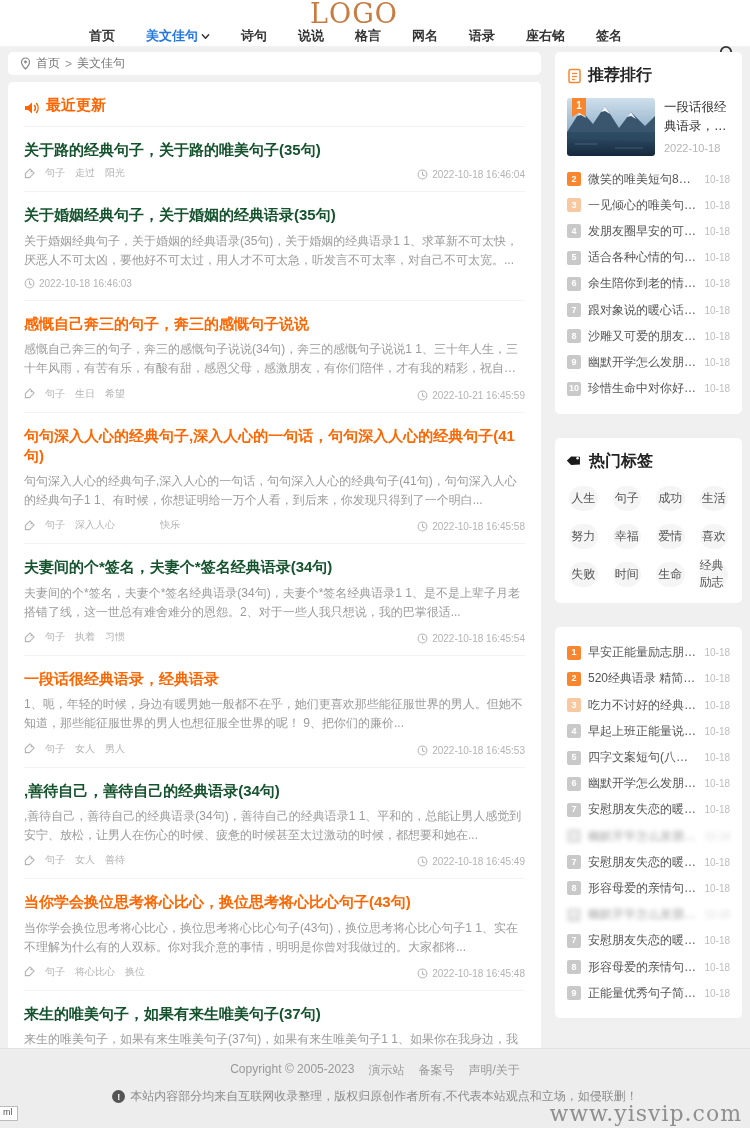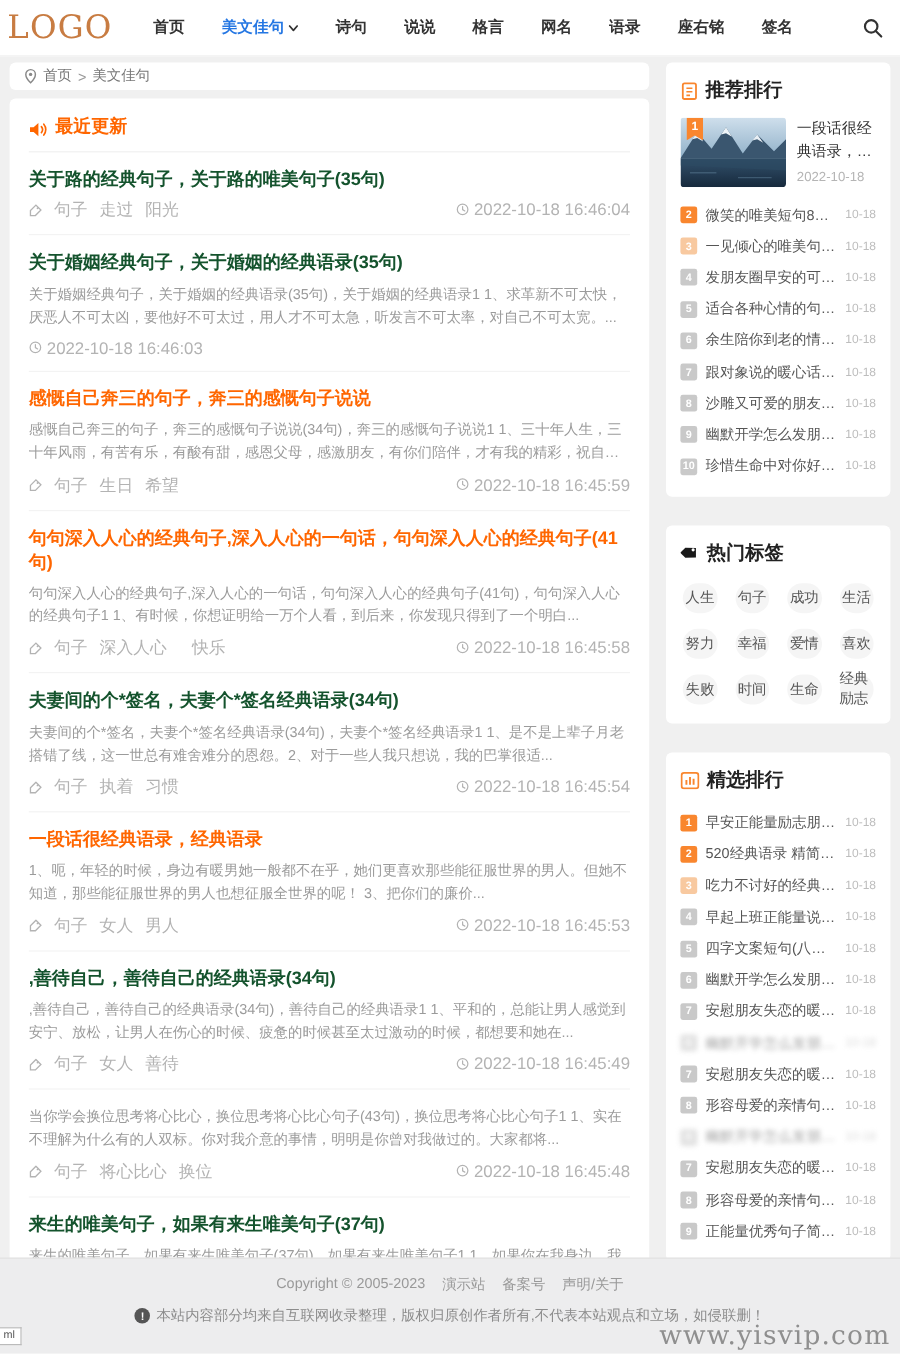--- a/index.html
+++ b/index.html
@@ -5,21 +5,21 @@
   html,body{margin:0;padding:0}
   body{
     width:750px;height:1128px;position:relative;overflow:hidden;
     background:#f0f0f0;
     font-family:"Liberation Sans","DejaVu Sans",sans-serif;
     -webkit-font-smoothing:antialiased;
   }
   
   .site-header{
     height:47px;background:#fff;display:flex;align-items:center;
-    padding:0 14px 0 6px;box-sizing:border-box;border-bottom:1px solid #f2f2f2;
+    padding:0 14px 0 6px;box-sizing:border-box;border-bottom:1px solid #f2f2f2;flex-direction:column;
   }
   .logo{font-family:"DejaVu Serif","Liberation Serif",serif;font-size:27px;color:#c87c42;letter-spacing:1px;line-height:1;margin-right:34px}
   .nav{display:flex;align-items:center;flex:1;gap:0;list-style:none;margin:0;padding:0}
   .nav-item{font-size:13px;font-weight:700;color:#333;margin-right:31px;display:flex;align-items:center;gap:3px;cursor:pointer;white-space:nowrap}
   .nav-item.active .nav-label{color:#2577e3}
   .chev{width:9px;height:9px;margin-top:1px}
   .search-btn{margin-left:auto;display:flex;align-items:center}
   
   .layout{display:flex;gap:14px;padding:5px 8px 0 8px;align-items:flex-start}
   .main-col{width:533px;flex:none}
@@ -32,21 +32,21 @@
   
   .article-card{padding:14px 16px 4px 16px}
   .section-head{display:flex;align-items:flex-end;gap:6px;font-size:15px;font-weight:700;color:#f60;
     padding-bottom:11px;border-bottom:1px solid #f1f1f1}
   .post{padding:13px 0 11px 0;border-bottom:1px solid #f3f3f3}
   .post:last-child{border-bottom:none}
   .post-title{margin:0 0 6px 0;font-size:15px;font-weight:700;color:#14532d;line-height:1.35;cursor:pointer}
   .post-title.hl{color:#f60}
   .post-excerpt{margin:0 0 8px 0;font-size:12px;color:#9b9b9b;line-height:1.6;
     display:-webkit-box;-webkit-line-clamp:2;-webkit-box-orient:vertical;overflow:hidden}
-  .post-meta{display:flex;align-items:flex-start;font-size:14px;color:#b3b3b3}
+  .post-meta{display:flex;align-items:flex-end;font-size:10px;color:#b3b3b3}
   .meta-left{display:flex;align-items:center;gap:10px;flex:1}
   .tag-link{color:#b3b3b3;cursor:pointer}
   .meta-right{display:flex;align-items:center;gap:4px}
   
   .side-card{background:#fff;border-radius:5px;padding:13px 12px 12px 12px;margin-bottom:24px}
   .side-head{display:flex;align-items:center;gap:6px;font-size:16px;font-weight:700;color:#222;margin-bottom:12px}
   .feat{display:flex;gap:9px;margin-bottom:10px}
   .feat-thumb{position:relative;width:88px;height:58px;flex:none;border-radius:3px;overflow:hidden;cursor:pointer}
   .rank-ribbon{position:absolute;left:5px;top:0;width:14px;height:19px;background:#f9862e;color:#fff;
     font-size:10px;font-weight:700;display:flex;align-items:flex-start;justify-content:center;padding-top:2px;box-sizing:border-box;
@@ -206,35 +206,35 @@
           <path d="M6.5 1 L11 5.5 L6 10.5 L1.5 10.5 L1.5 6 Z" fill="none" stroke="#b3b3b3" stroke-width="1.2"></path>
           <circle cx="8" cy="3.8" r=".9" fill="#b3b3b3"></circle>
         </svg>
         <span class="tag-list"><span class="tag-link" style="margin-right: 10px;">句子</span><span class="tag-link" style="margin-right: 10px;">生日</span><span class="tag-link" style="margin-right: 10px;">希望</span></span>
       </span>
       <span class="meta-right">
         <svg class="ic" width="11" height="11" viewBox="0 0 12 12">
           <circle cx="6" cy="6" r="4.8" fill="none" stroke="#b3b3b3" stroke-width="1.1"></circle>
           <polyline points="6,3.4 6,6.2 8,7.4" fill="none" stroke="#b3b3b3" stroke-width="1.1" stroke-linecap="round"></polyline>
         </svg>
-        <span class="time-text">2022-10-18 16:45:59</span>
+        <span class="time-text">2022-10-21 16:45:59</span>
       </span>
     </div>
   </article>
 
   <article class="post">
     <h3 class="post-title hl">句句深入人心的经典句子,深入人心的一句话，句句深入人心的经典句子(41句)</h3>
     <p class="post-excerpt">句句深入人心的经典句子,深入人心的一句话，句句深入人心的经典句子(41句)，句句深入人心的经典句子1 1、有时候，你想证明给一万个人看，到后来，你发现只得到了一个明白...</p>
     <div class="post-meta">
       <span class="meta-left">
         <svg class="ic" width="11" height="11" viewBox="0 0 12 12">
           <path d="M6.5 1 L11 5.5 L6 10.5 L1.5 10.5 L1.5 6 Z" fill="none" stroke="#b3b3b3" stroke-width="1.2"></path>
           <circle cx="8" cy="3.8" r=".9" fill="#b3b3b3"></circle>
         </svg>
-        <span class="tag-list"><span class="tag-link" style="margin-right: 10px;">句子</span><span class="tag-link" style="margin-right: 21px;">深入人心</span><span class="tag-link" style="margin-right: 10px;">快乐</span></span>
+        <span class="tag-list"><span class="tag-link" style="margin-right: 10px;">句子</span><span class="tag-link" style="margin-right: 21px;">深入人心</span><span class="tag-link" style="margin-right: 10px; margin-left: 24px;">快乐</span></span>
       </span>
       <span class="meta-right">
         <svg class="ic" width="11" height="11" viewBox="0 0 12 12">
           <circle cx="6" cy="6" r="4.8" fill="none" stroke="#b3b3b3" stroke-width="1.1"></circle>
           <polyline points="6,3.4 6,6.2 8,7.4" fill="none" stroke="#b3b3b3" stroke-width="1.1" stroke-linecap="round"></polyline>
         </svg>
         <span class="time-text">2022-10-18 16:45:58</span>
       </span>
     </div>
   </article>
@@ -255,21 +255,21 @@
           <circle cx="6" cy="6" r="4.8" fill="none" stroke="#b3b3b3" stroke-width="1.1"></circle>
           <polyline points="6,3.4 6,6.2 8,7.4" fill="none" stroke="#b3b3b3" stroke-width="1.1" stroke-linecap="round"></polyline>
         </svg>
         <span class="time-text">2022-10-18 16:45:54</span>
       </span>
     </div>
   </article>
 
   <article class="post">
     <h3 class="post-title hl">一段话很经典语录，经典语录</h3>
-    <p class="post-excerpt">1、呃，年轻的时候，身边有暖男她一般都不在乎，她们更喜欢那些能征服世界的男人。但她不知道，那些能征服世界的男人也想征服全世界的呢！ 3、把你们的廉价...</p>
+    <p class="post-excerpt">1、呃，年轻的时候，身边有暖男她一般都不在乎，她们更喜欢那些能征服世界的男人。但她不知道，那些能征服世界的男人也想征服全世界的呢！ 9、把你们的廉价...</p>
     <div class="post-meta">
       <span class="meta-left">
         <svg class="ic" width="11" height="11" viewBox="0 0 12 12">
           <path d="M6.5 1 L11 5.5 L6 10.5 L1.5 10.5 L1.5 6 Z" fill="none" stroke="#b3b3b3" stroke-width="1.2"></path>
           <circle cx="8" cy="3.8" r=".9" fill="#b3b3b3"></circle>
         </svg>
         <span class="tag-list"><span class="tag-link" style="margin-right: 10px;">句子</span><span class="tag-link" style="margin-right: 10px;">女人</span><span class="tag-link" style="margin-right: 10px;">男人</span></span>
       </span>
       <span class="meta-right">
         <svg class="ic" width="11" height="11" viewBox="0 0 12 12">
@@ -296,20 +296,21 @@
         <svg class="ic" width="11" height="11" viewBox="0 0 12 12">
           <circle cx="6" cy="6" r="4.8" fill="none" stroke="#b3b3b3" stroke-width="1.1"></circle>
           <polyline points="6,3.4 6,6.2 8,7.4" fill="none" stroke="#b3b3b3" stroke-width="1.1" stroke-linecap="round"></polyline>
         </svg>
         <span class="time-text">2022-10-18 16:45:49</span>
       </span>
     </div>
   </article>
 
   <article class="post">
+    <h3 class="post-title hl">当你学会换位思考将心比心，换位思考将心比心句子(43句)</h3>
     <p class="post-excerpt">当你学会换位思考将心比心，换位思考将心比心句子(43句)，换位思考将心比心句子1 1、实在不理解为什么有的人双标。你对我介意的事情，明明是你曾对我做过的。大家都将...</p>
     <div class="post-meta">
       <span class="meta-left">
         <svg class="ic" width="11" height="11" viewBox="0 0 12 12">
           <path d="M6.5 1 L11 5.5 L6 10.5 L1.5 10.5 L1.5 6 Z" fill="none" stroke="#b3b3b3" stroke-width="1.2"></path>
           <circle cx="8" cy="3.8" r=".9" fill="#b3b3b3"></circle>
         </svg>
         <span class="tag-list"><span class="tag-link" style="margin-right: 10px;">句子</span><span class="tag-link" style="margin-right: 10px;">将心比心</span><span class="tag-link" style="margin-right: 10px;">换位</span></span>
       </span>
       <span class="meta-right">
@@ -460,29 +461,20 @@
 
   <span class="tag-pill">时间</span>
 
   <span class="tag-pill">生命</span>
 
   <span class="tag-pill">经典励志</span>
 </div>
     </div>
 
     <div class="side-card">
-      <div class="side-head">
-        <svg class="ic" width="16" height="15" viewBox="0 0 16 15">
-          <rect x="1" y="1" width="14" height="13" rx="2" fill="none" stroke="#f9862e" stroke-width="1.5"></rect>
-          <line x1="5" y1="11" x2="5" y2="7" stroke="#f9862e" stroke-width="1.6"></line>
-          <line x1="8" y1="11" x2="8" y2="4.5" stroke="#f9862e" stroke-width="1.6"></line>
-          <line x1="11" y1="11" x2="11" y2="6" stroke="#f9862e" stroke-width="1.6"></line>
-        </svg>
-        <span>精选排行</span>
-      </div>
       <div id="featured-list">
   <div class="side-row">
     <span class="rank-badge b-hot">1</span>
     <span class="side-row-title">早安正能量励志朋友圈(微信...</span>
     <span class="side-row-date">10-18</span>
   </div>
 
   <div class="side-row">
     <span class="rank-badge b-hot">2</span>
     <span class="side-row-title">520经典语录 精简版，520经...</span>

